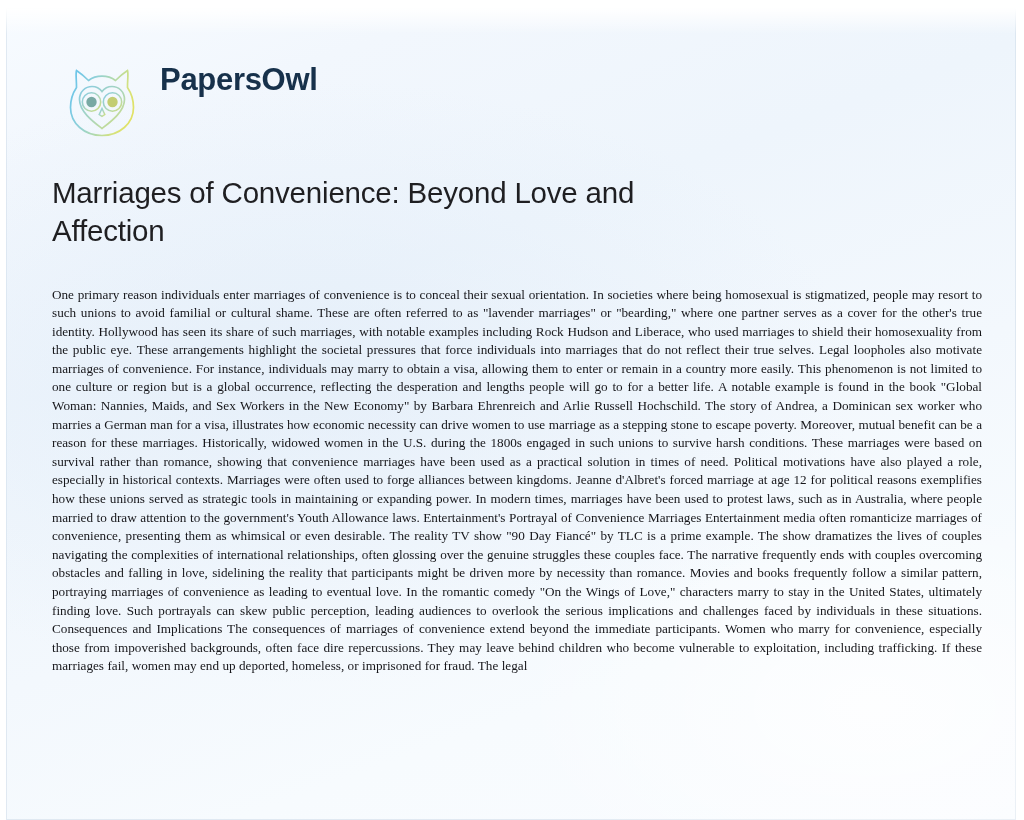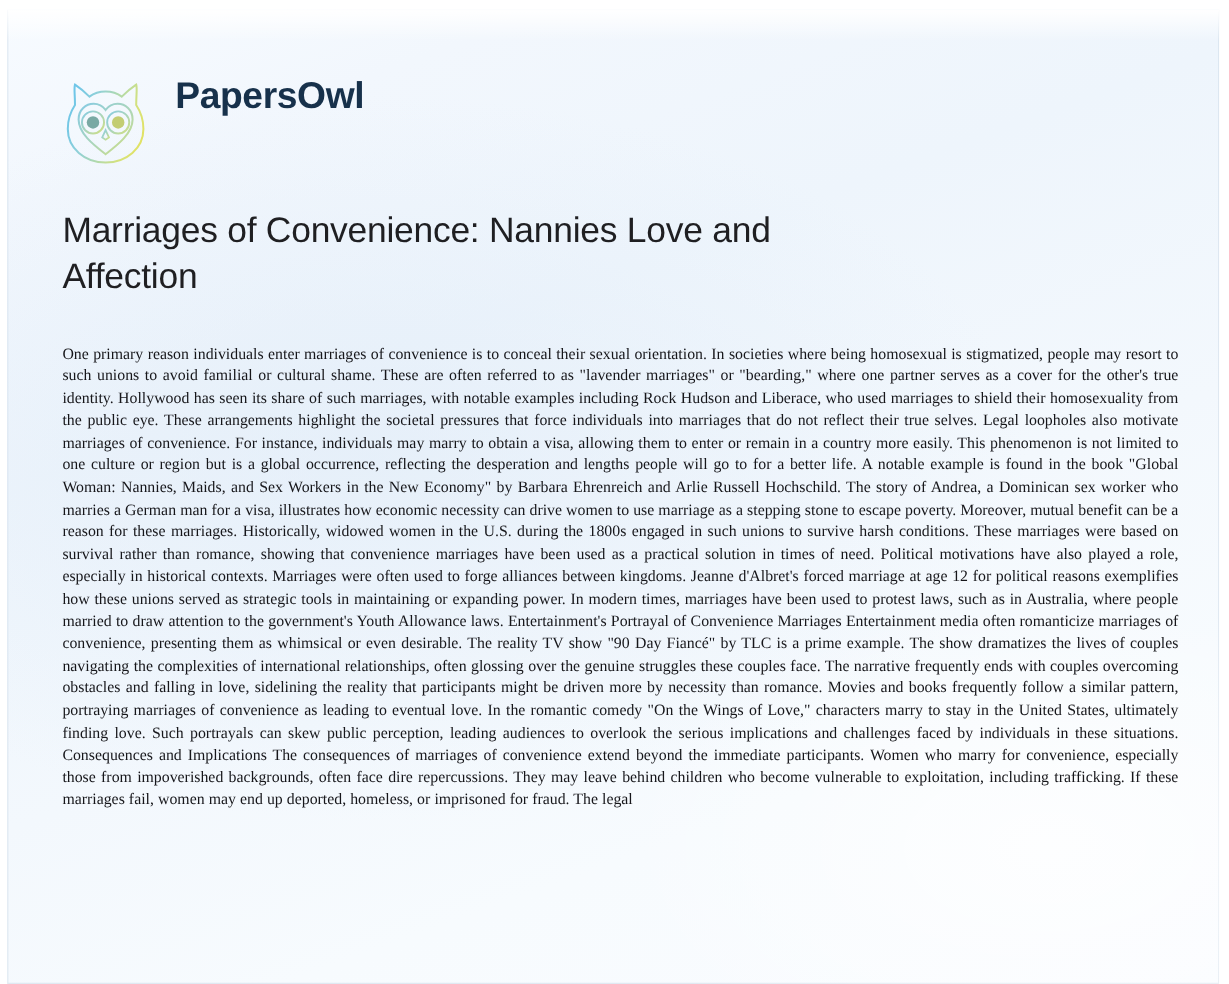--- a/index.html
+++ b/index.html
@@ -55,21 +55,21 @@
     left: 0; right: 0; top: 0; bottom: 0;
     background:
       radial-gradient(760px 420px at 30% 46%, rgba(222,234,247,0.55) 0%, rgba(222,234,247,0) 72%),
       radial-gradient(520px 300px at 86% 86%, rgba(255,255,255,0.75) 0%, rgba(255,255,255,0) 70%);
     pointer-events: none;
   }
 
   
   #header {
     position: absolute;
-    left: 46px;
+    left: 60px;
     top: 52px;
     width: 920px;
     height: 86px;
     display: flex;
     align-items: flex-start;
     z-index: 3;
   }
 
   #logo-mark {
     width: 72px;
@@ -194,19 +194,19 @@
           <path d="M36 44.5 L33.2 50.5 L36 52.4 L38.8 50.5 Z" fill="none" stroke="url(#owlStroke2)" stroke-width="1.5"></path>
         </svg>
       </span>
 
       <div id="brand-block">
         <div id="brand-name">PapersOwl</div>
       </div>
     </div>
 
     <div id="article">
-      <h1 id="article-title">Marriages of Convenience: Nannies Love and Affection</h1>
+      <h1 id="article-title">Marriages of Convenience: Beyond Love and Affection</h1>
 
       <div id="article-body">One primary reason individuals enter marriages of convenience is to conceal their sexual orientation. In societies where being homosexual is stigmatized, people may resort to such unions to avoid familial or cultural shame. These are often referred to as "lavender marriages" or "bearding," where one partner serves as a cover for the other's true identity. Hollywood has seen its share of such marriages, with notable examples including Rock Hudson and Liberace, who used marriages to shield their homosexuality from the public eye. These arrangements highlight the societal pressures that force individuals into marriages that do not reflect their true selves. Legal loopholes also motivate marriages of convenience. For instance, individuals may marry to obtain a visa, allowing them to enter or remain in a country more easily. This phenomenon is not limited to one culture or region but is a global occurrence, reflecting the desperation and lengths people will go to for a better life. A notable example is found in the book "Global Woman: Nannies, Maids, and Sex Workers in the New Economy" by Barbara Ehrenreich and Arlie Russell Hochschild. The story of Andrea, a Dominican sex worker who marries a German man for a visa, illustrates how economic necessity can drive women to use marriage as a stepping stone to escape poverty. Moreover, mutual benefit can be a reason for these marriages. Historically, widowed women in the U.S. during the 1800s engaged in such unions to survive harsh conditions. These marriages were based on survival rather than romance, showing that convenience marriages have been used as a practical solution in times of need. Political motivations have also played a role, especially in historical contexts. Marriages were often used to forge alliances between kingdoms. Jeanne d'Albret's forced marriage at age 12 for political reasons exemplifies how these unions served as strategic tools in maintaining or expanding power. In modern times, marriages have been used to protest laws, such as in Australia, where people married to draw attention to the government's Youth Allowance laws. Entertainment's Portrayal of Convenience Marriages Entertainment media often romanticize marriages of convenience, presenting them as whimsical or even desirable. The reality TV show "90 Day Fiancé" by TLC is a prime example. The show dramatizes the lives of couples navigating the complexities of international relationships, often glossing over the genuine struggles these couples face. The narrative frequently ends with couples overcoming obstacles and falling in love, sidelining the reality that participants might be driven more by necessity than romance. Movies and books frequently follow a similar pattern, portraying marriages of convenience as leading to eventual love. In the romantic comedy "On the Wings of Love," characters marry to stay in the United States, ultimately finding love. Such portrayals can skew public perception, leading audiences to overlook the serious implications and challenges faced by individuals in these situations. Consequences and Implications The consequences of marriages of convenience extend beyond the immediate participants. Women who marry for convenience, especially those from impoverished backgrounds, often face dire repercussions. They may leave behind children who become vulnerable to exploitation, including trafficking. If these marriages fail, women may end up deported, homeless, or imprisoned for fraud. The legal</div>
     </div>
 
   </div>
 </div>
 
 </body></html>

